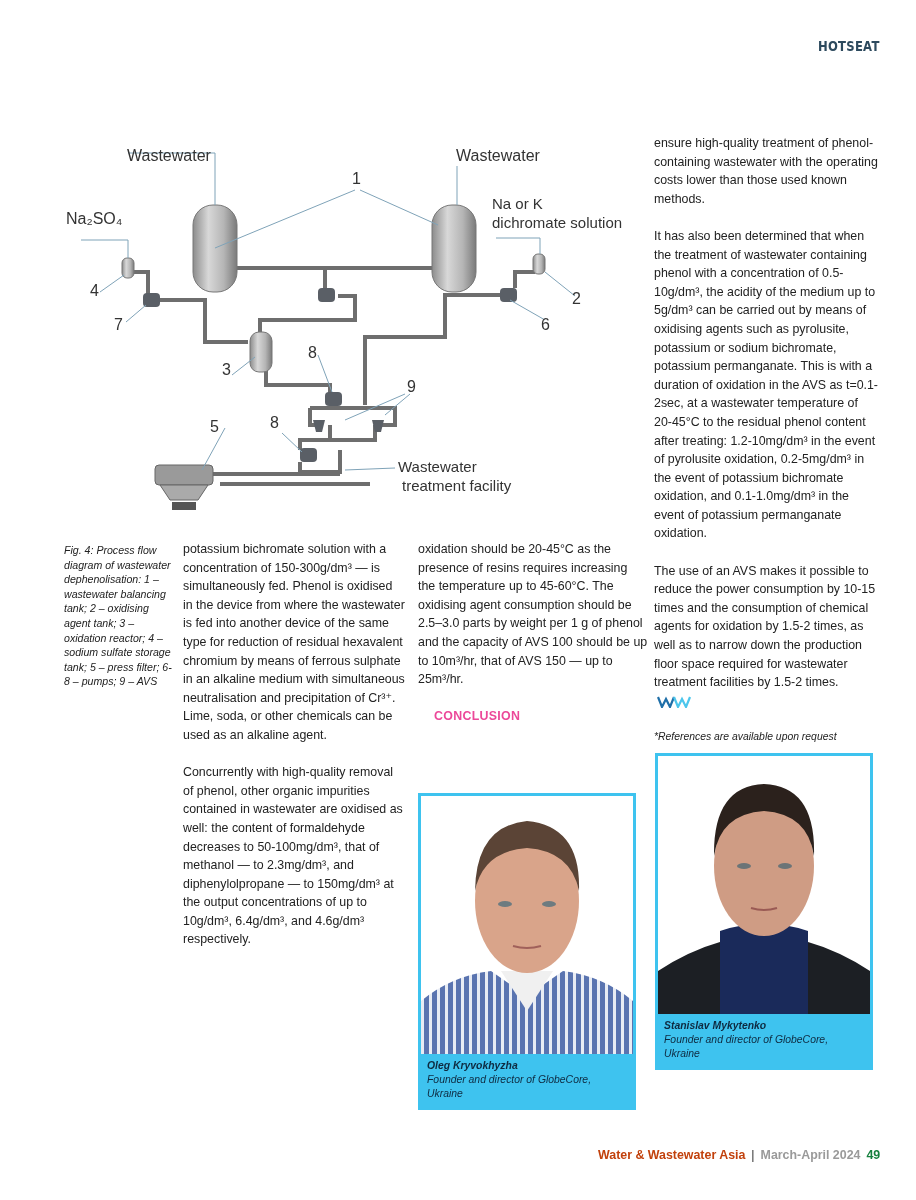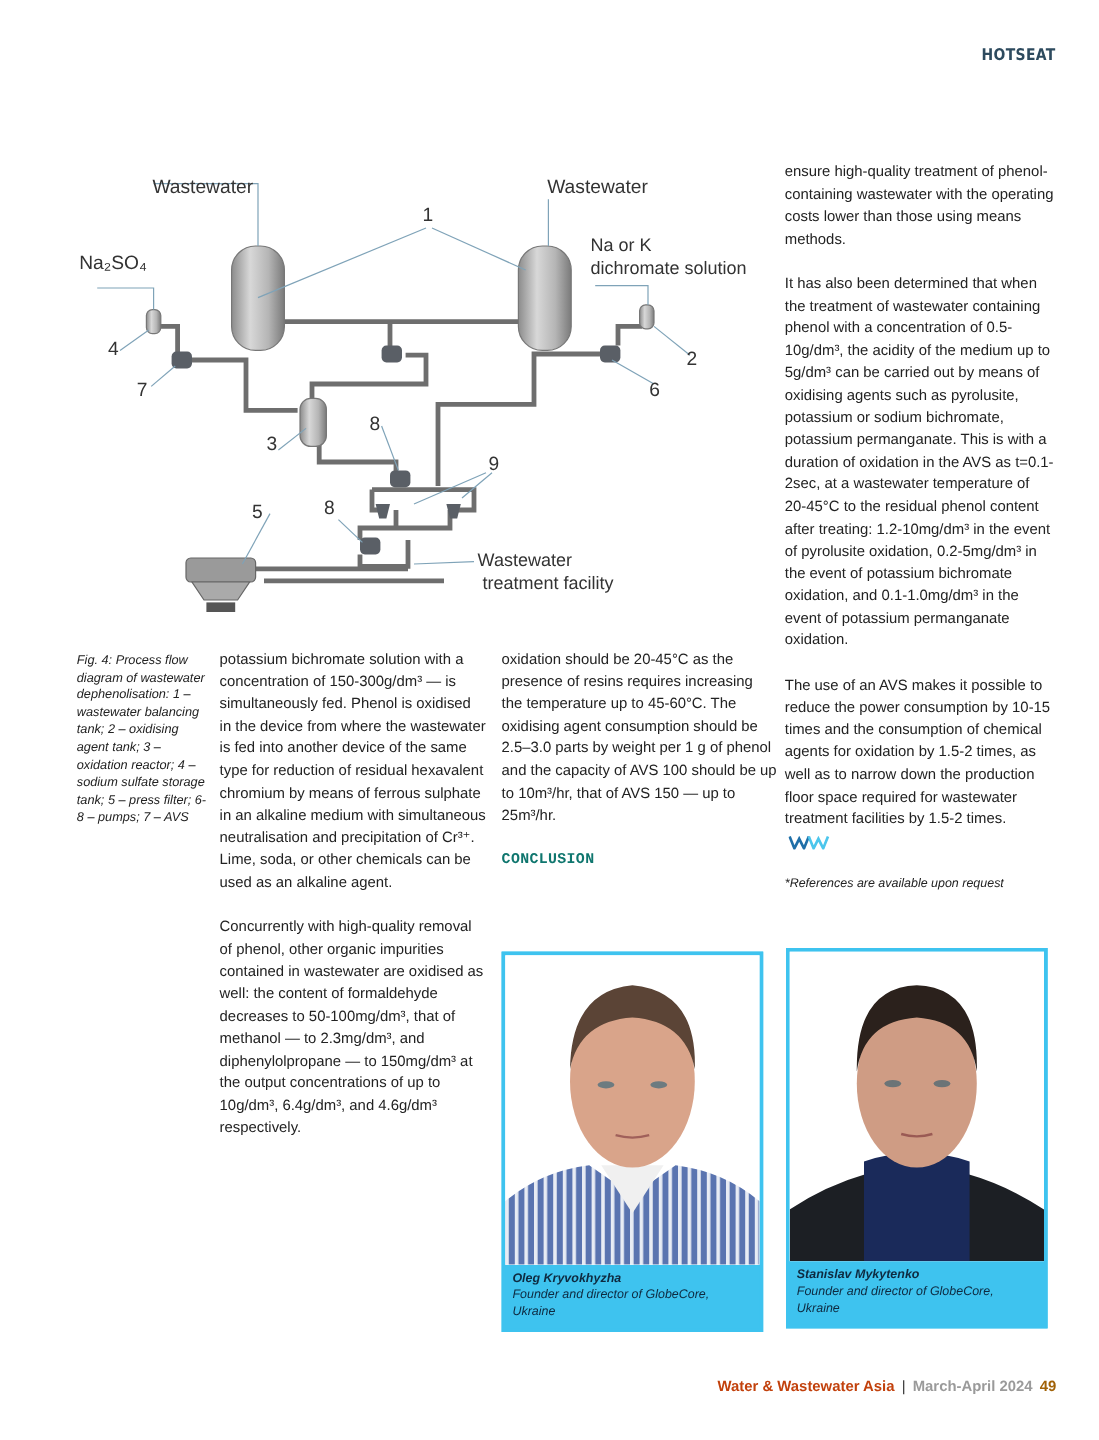--- a/index.html
+++ b/index.html
@@ -14,34 +14,34 @@
   }
   .body-text { font-size: 12.4px; line-height: 18.6px; color: #222; }
   .body-text p { margin: 0 0 18.6px 0; }
   .body-text p:last-child { margin-bottom: 0; }
   .caption {
     left: 64px; top: 543px; width: 112px; font-size: 10.6px; line-height: 14.6px; font-style: italic; color: #222;
   }
   .col1 { left: 183px; top: 540px; width: 222px; }
   .col2 { left: 418px; top: 540px; width: 230px; }
   .col3 { left: 654px; top: 134px; width: 225px; }
-  .conclusion-heading { font-weight: bold; color: #0f766e; letter-spacing: 0.3px; margin: 0; font-family: Liberation Mono, monospace; }
+  .conclusion-heading { font-weight: bold; color: #ec4899; letter-spacing: 0.3px; margin: 16px; }
   .wwa-logo { display: inline-block; vertical-align: middle; margin-left: 3px; }
   .refs { font-size: 10.4px; font-style: italic; color: #222; margin-top: 18px; }
   .profile {
     width: 212px; height: 311px; border: 3px solid #3ec3ef; background: #3ec3ef; box-sizing: content-box;
   }
   .profile .photo { width: 212px; height: 258px; background: #fff; position: relative; overflow: hidden; }
   .profile .cap { padding: 5px 6px 0 6px; font-size: 10.4px; line-height: 14px; color: #0e2a40; font-style: italic; }
   .profile .cap .nm { font-weight: bold; font-style: italic; }
   .footer { left: 598px; top: 1148px; font-size: 12.4px; white-space: nowrap; }
   .footer .pub { font-weight: bold; color: #c2410c; }
   .footer .sep { color: #333; margin: 0 6px; }
   .footer .date { color: #9a9a9a; font-weight: bold; }
-  .footer .pg { font-weight: bold; color: #a16207; margin-left: 6px; }
+  .footer .pg { font-weight: bold; color: #15803d; margin-left: 6px; }
   .diagram-label { font-family: "Liberation Sans", sans-serif; fill: #333; }
 </style>
 </head>
 <body>
 
 <div class="abs section-tag">HOTSEAT</div>
 
 <svg class="abs" style="left:60px;top:135px" width="590" height="380" viewBox="60 135 590 380">
   <defs>
     <linearGradient id="tankG" x1="0" x2="1" y1="0" y2="0">
@@ -130,34 +130,34 @@
     <text x="90" y="296">4</text>
     <text x="210" y="432">5</text>
     <text x="541" y="330">6</text>
     <text x="114" y="330">7</text>
     <text x="308" y="358">8</text>
     <text x="270" y="428">8</text>
     <text x="407" y="392">9</text>
   </g>
 </svg>
 
-<div class="abs caption">Fig. 4: Process flow diagram of wastewater dephenolisation: 1 – wastewater balancing tank; 2 – oxidising agent tank; 3 – oxidation reactor; 4 – sodium sulfate storage tank; 5 – press filter; 6-8 – pumps; 7 – AVS</div>
+<div class="abs caption">Fig. 4: Process flow diagram of wastewater dephenolisation: 1 – wastewater balancing tank; 2 – oxidising agent tank; 3 – oxidation reactor; 4 – sodium sulfate storage tank; 5 – press filter; 6-8 – pumps; 9 – AVS</div>
 
 <div class="abs body-text col1">
   <p>potassium bichromate solution with a concentration of 150-300g/dm³ — is simultaneously fed. Phenol is oxidised in the device from where the wastewater is fed into another device of the same type for reduction of residual hexavalent chromium by means of ferrous sulphate in an alkaline medium with simultaneous neutralisation and precipitation of Cr³⁺. Lime, soda, or other chemicals can be used as an alkaline agent.</p>
   <p>Concurrently with high-quality removal of phenol, other organic impurities contained in wastewater are oxidised as well: the content of formaldehyde decreases to 50-100mg/dm³, that of methanol — to 2.3mg/dm³, and diphenylolpropane — to 150mg/dm³ at the output concentrations of up to 10g/dm³, 6.4g/dm³, and 4.6g/dm³ respectively.</p>
 </div>
 
 <div class="abs body-text col2">
   <p>oxidation should be 20-45°C as the presence of resins requires increasing the temperature up to 45-60°C. The oxidising agent consumption should be 2.5–3.0 parts by weight per 1 g of phenol and the capacity of AVS 100 should be up to 10m³/hr, that of AVS 150 — up to 25m³/hr.</p>
   <h3 class="conclusion-heading body-text">CONCLUSION</h3>
 </div>
 
 <div class="abs body-text col3">
-  <p>ensure high-quality treatment of phenol-containing wastewater with the operating costs lower than those using means methods.</p>
+  <p>ensure high-quality treatment of phenol-containing wastewater with the operating costs lower than those used known methods.</p>
   <p>It has also been determined that when the treatment of wastewater containing phenol with a concentration of 0.5-10g/dm³, the acidity of the medium up to 5g/dm³ can be carried out by means of oxidising agents such as pyrolusite, potassium or sodium bichromate, potassium permanganate. This is with a duration of oxidation in the AVS as t=0.1-2sec, at a wastewater temperature of 20-45°C to the residual phenol content after treating: 1.2-10mg/dm³ in the event of pyrolusite oxidation, 0.2-5mg/dm³ in the event of potassium bichromate oxidation, and 0.1-1.0mg/dm³ in the event of potassium permanganate oxidation.</p>
   <p style="margin-bottom:0">
     <span>The use of an AVS makes it possible to reduce the power consumption by 10-15 times and the consumption of chemical agents for oxidation by 1.5-2 times, as well as to narrow down the production floor space required for wastewater treatment facilities by 1.5-2 times.</span>
     <svg class="wwa-logo" width="36" height="12" viewBox="0 0 36 12">
       <polyline points="1,1 5,11 9,3 13,11 17,1" fill="none" stroke="#1f6fa8" stroke-width="2.2"></polyline>
       <polyline points="17,1 21,11 25,3 29,11 33,1" fill="none" stroke="#4cc6ec" stroke-width="2.2"></polyline>
     </svg>
   </p>
   <div class="refs">*References are available upon request</div>
 </div>
@@ -181,21 +181,21 @@
       <path d="M92 150 Q106 154 120 150" stroke="#a0605a" stroke-width="2" fill="none"></path>
     </svg>
   </div>
   <div class="cap">
     <div class="nm">Oleg Kryvokhyzha</div>
     <div>Founder and director of GlobeCore,</div>
     <div>Ukraine</div>
   </div>
 </div>
 
-<div class="abs profile" style="left:655px;top:790px">
+<div class="abs profile" style="left:655px;top:753px">
   <div class="photo">
     <svg width="212" height="258" viewBox="0 0 212 258">
       <rect width="212" height="258" fill="#ffffff"></rect>
       <path d="M0 258 V215 Q30 195 65 185 L106 190 L147 185 Q182 195 212 215 V258 Z" fill="#1c1f24"></path>
       <path d="M62 175 Q106 160 150 175 L150 258 L62 258 Z" fill="#1a2a5a"></path>
       <ellipse cx="106" cy="110" rx="50" ry="70" fill="#cf9c84"></ellipse>
       <path d="M56 100 Q55 30 106 28 Q158 30 156 100 Q150 58 106 55 Q62 58 56 100 Z" fill="#2b211c"></path>
       <ellipse cx="86" cy="110" rx="7" ry="3" fill="#6b7477"></ellipse>
       <ellipse cx="127" cy="110" rx="7" ry="3" fill="#6b7477"></ellipse>
       <path d="M93 152 Q106 156 119 152" stroke="#9a5a54" stroke-width="2" fill="none"></path>

